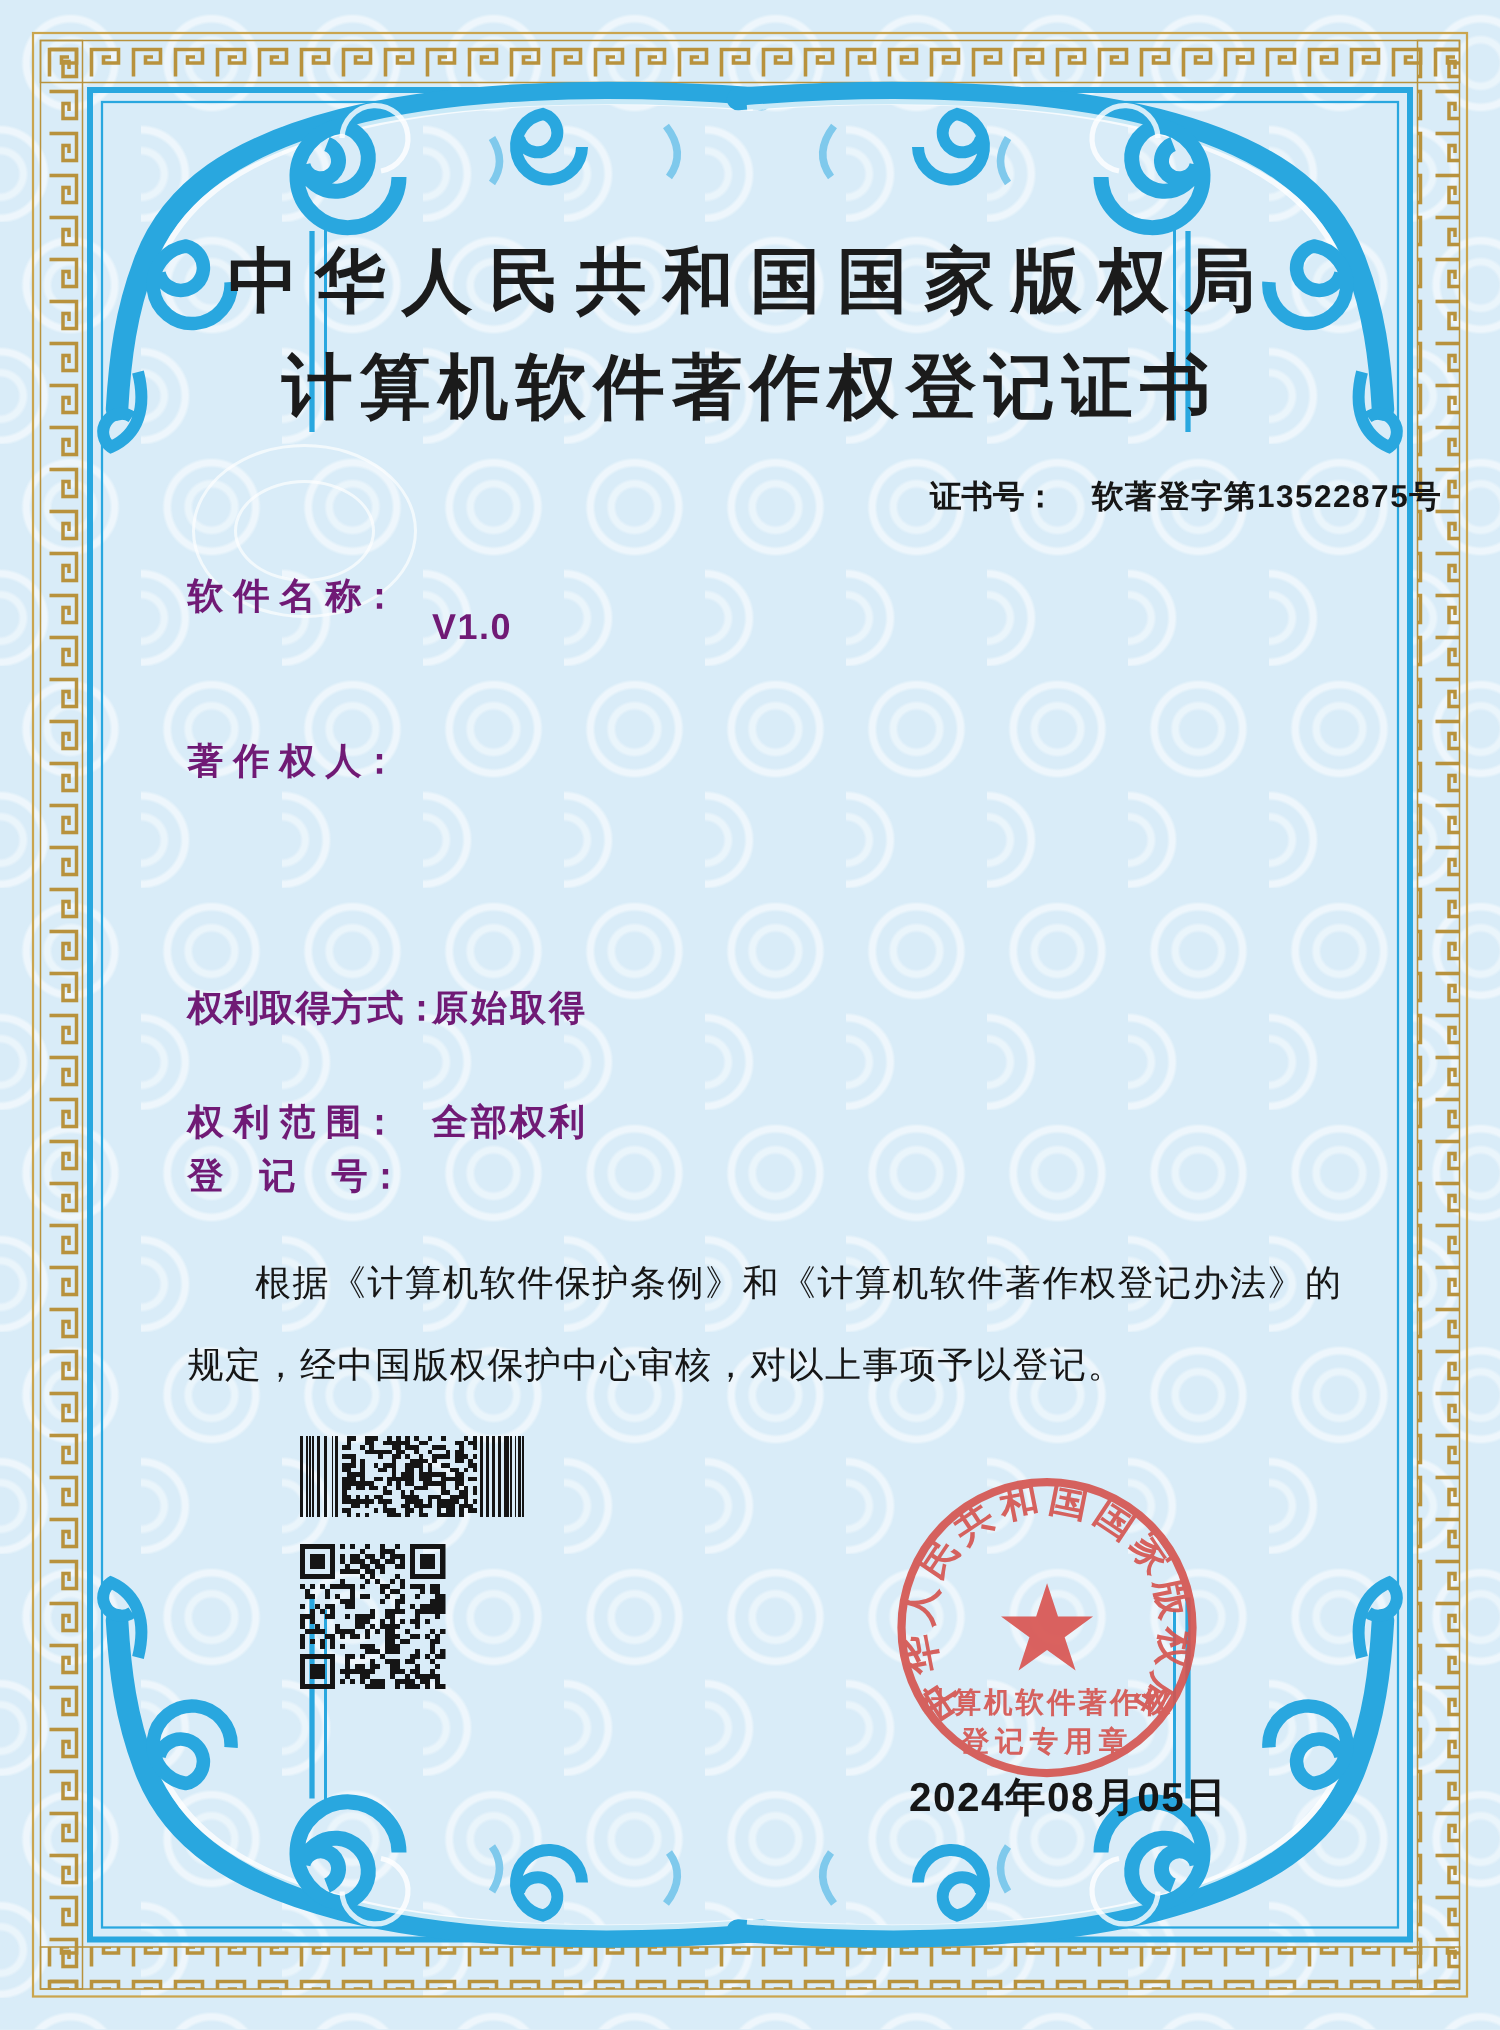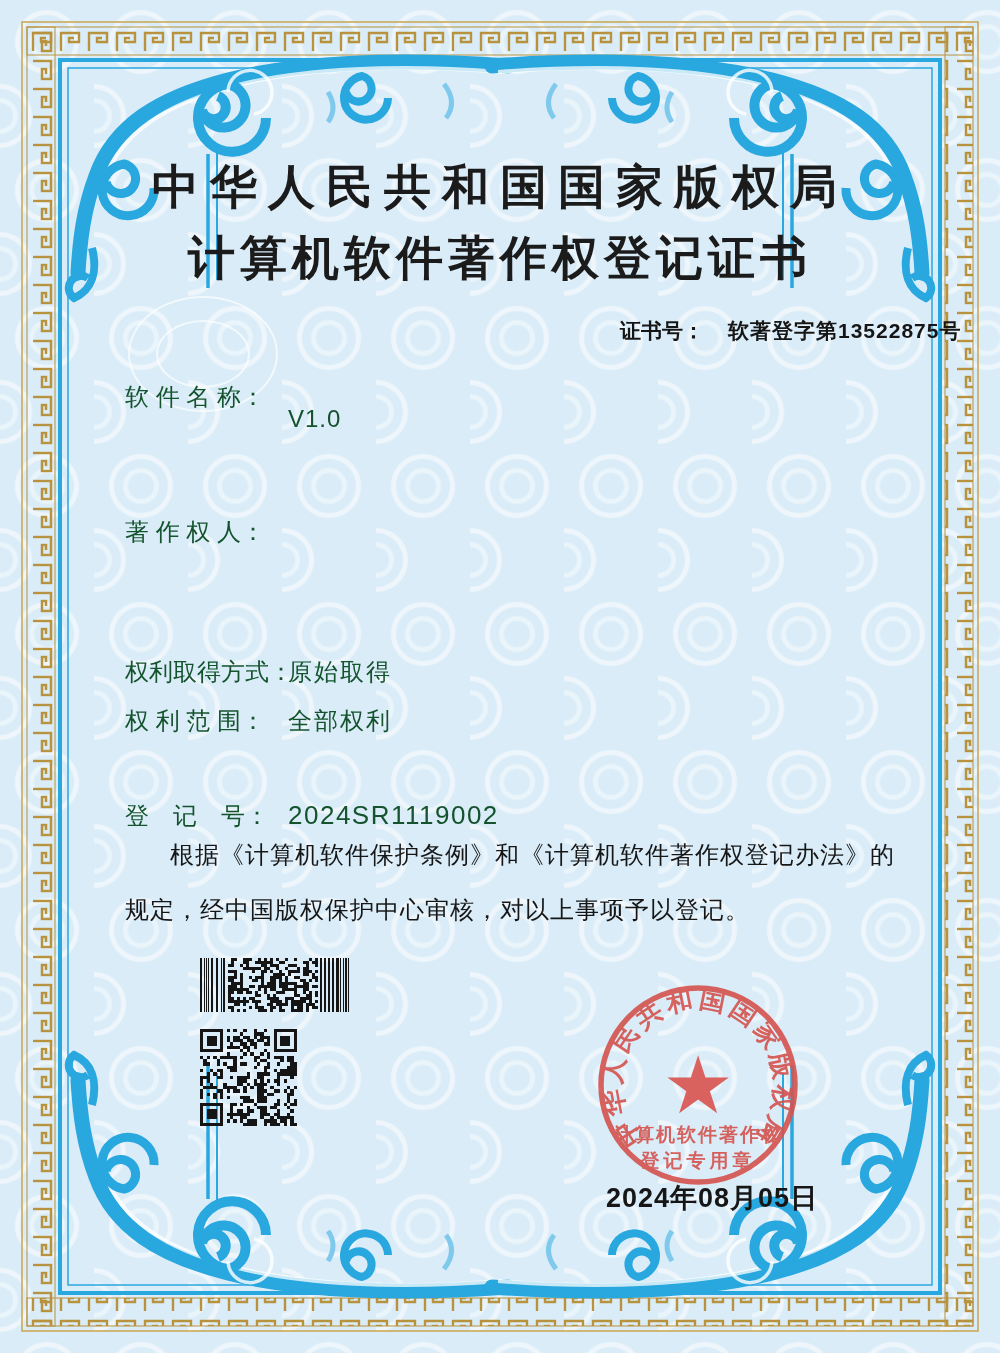--- a/index.html
+++ b/index.html
@@ -32,28 +32,28 @@
 
   .txt{position:absolute;color:#161616;white-space:nowrap;z-index:4;}
   .title{
     left:0;width:100%;text-align:center;font-family:"Liberation Serif",serif;
     font-weight:bold;font-size:47px;color:#1b1b1b;
   }
   .title1{top:156px;letter-spacing:11px;}
   .title2{top:227px;letter-spacing:5px;}
   .certno{left:620px;top:317px;font-size:21px;font-weight:bold;}
   .certno .certno-value{margin-left:24px;letter-spacing:1px;margin-top:15px;}
-  .field-row{position:absolute;left:125px;width:820px;font-size:24px;font-weight:normal;color:#14532d;z-index:4;}
+  .field-row{position:absolute;left:125px;width:820px;font-size:24px;font-weight:bold;color:#701a75;z-index:4;}
   .field-value{position:absolute;left:163px;top:0;letter-spacing:2px;white-space:nowrap;}
   .field-value2{position:absolute;left:163px;top:24px;letter-spacing:1px;white-space:nowrap;}
   .row1{top:381px;}
-  .row2{top:516px;}
+  .row2{top:491px;}
   .row3{top:656px;}
-  .row4{top:705px;}
-  .row5{top:800px;}
+  .row4{top:732px;}
+  .row5{top:768px;}
   .row5 .field-value{font-size:26px;letter-spacing:1.5px;}
   .stmt{font-size:24px;font-weight:normal;letter-spacing:1px;}
   .stmt1{left:170px;top:839px;}
   .stmt2{left:125px;top:894px;text-align:right;}
   .date{left:606px;top:1180px;font-size:27px;font-weight:bold;letter-spacing:1px;z-index:6;}
 
   .barcode{position:absolute;left:200px;top:957px;width:150px;height:55px;z-index:4;}
   .qrcode{position:absolute;left:200px;top:1029px;width:97px;height:97px;z-index:4;}
   .seal{position:absolute;left:573px;top:963px;width:250px;height:250px;z-index:5;opacity:0.9;}
   .seal text{font-family:"Liberation Sans",sans-serif;}
@@ -121,21 +121,20 @@
 <div class="field-row row3">
   <span>权利取得方式：</span>
   <span class="field-value">原始取得</span>
 </div>
 <div class="field-row row4">
   <span>权 利 范 围：</span>
   <span class="field-value">全部权利</span>
 </div>
 <div class="field-row row5">
   <span>登　记　号：</span>
-  <span class="field-value">2024SR1119002</span>
 </div>
 
 <div class="txt stmt stmt1">根据《计算机软件保护条例》和《计算机软件著作权登记办法》的</div>
 <div class="txt stmt stmt2">规定，经中国版权保护中心审核，对以上事项予以登记。</div>
 
 <svg class="barcode" id="barcode-svg" viewBox="0 0 150 54" shape-rendering="crispEdges">
     <rect x="0" y="0" width="2" height="54" fill="#151515"></rect>
     <rect x="4" y="0" width="1" height="54" fill="#151515"></rect>
     <rect x="6" y="0" width="1" height="54" fill="#151515"></rect>
     <rect x="8" y="0" width="1" height="54" fill="#151515"></rect>

